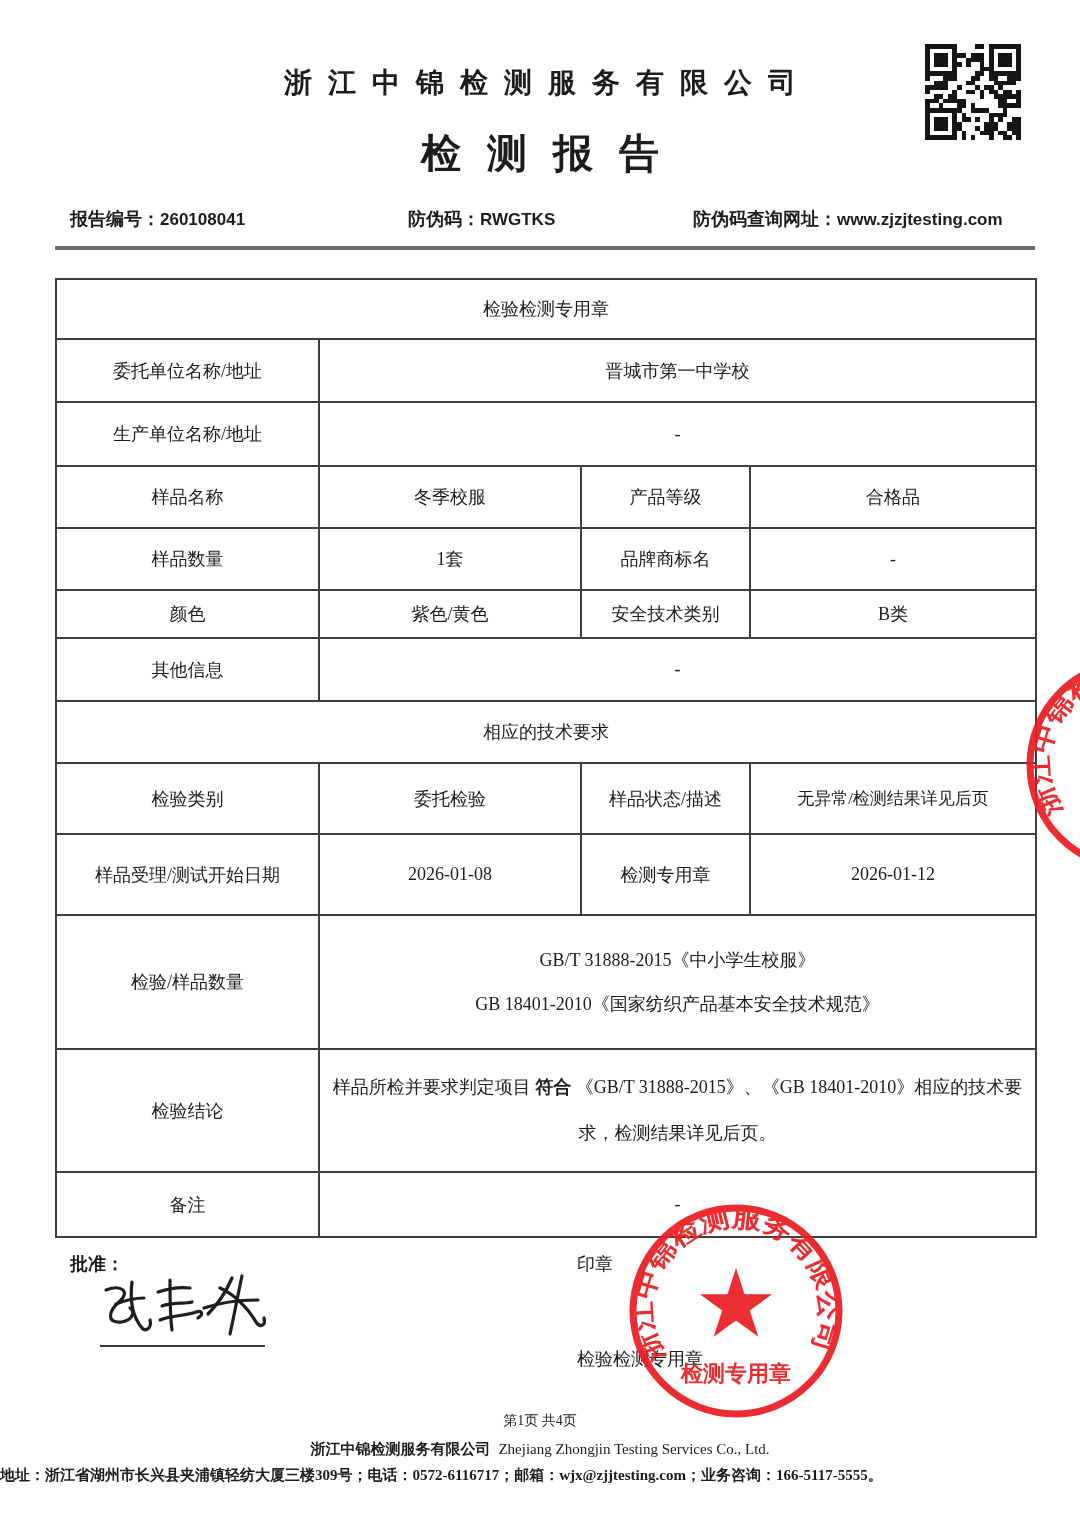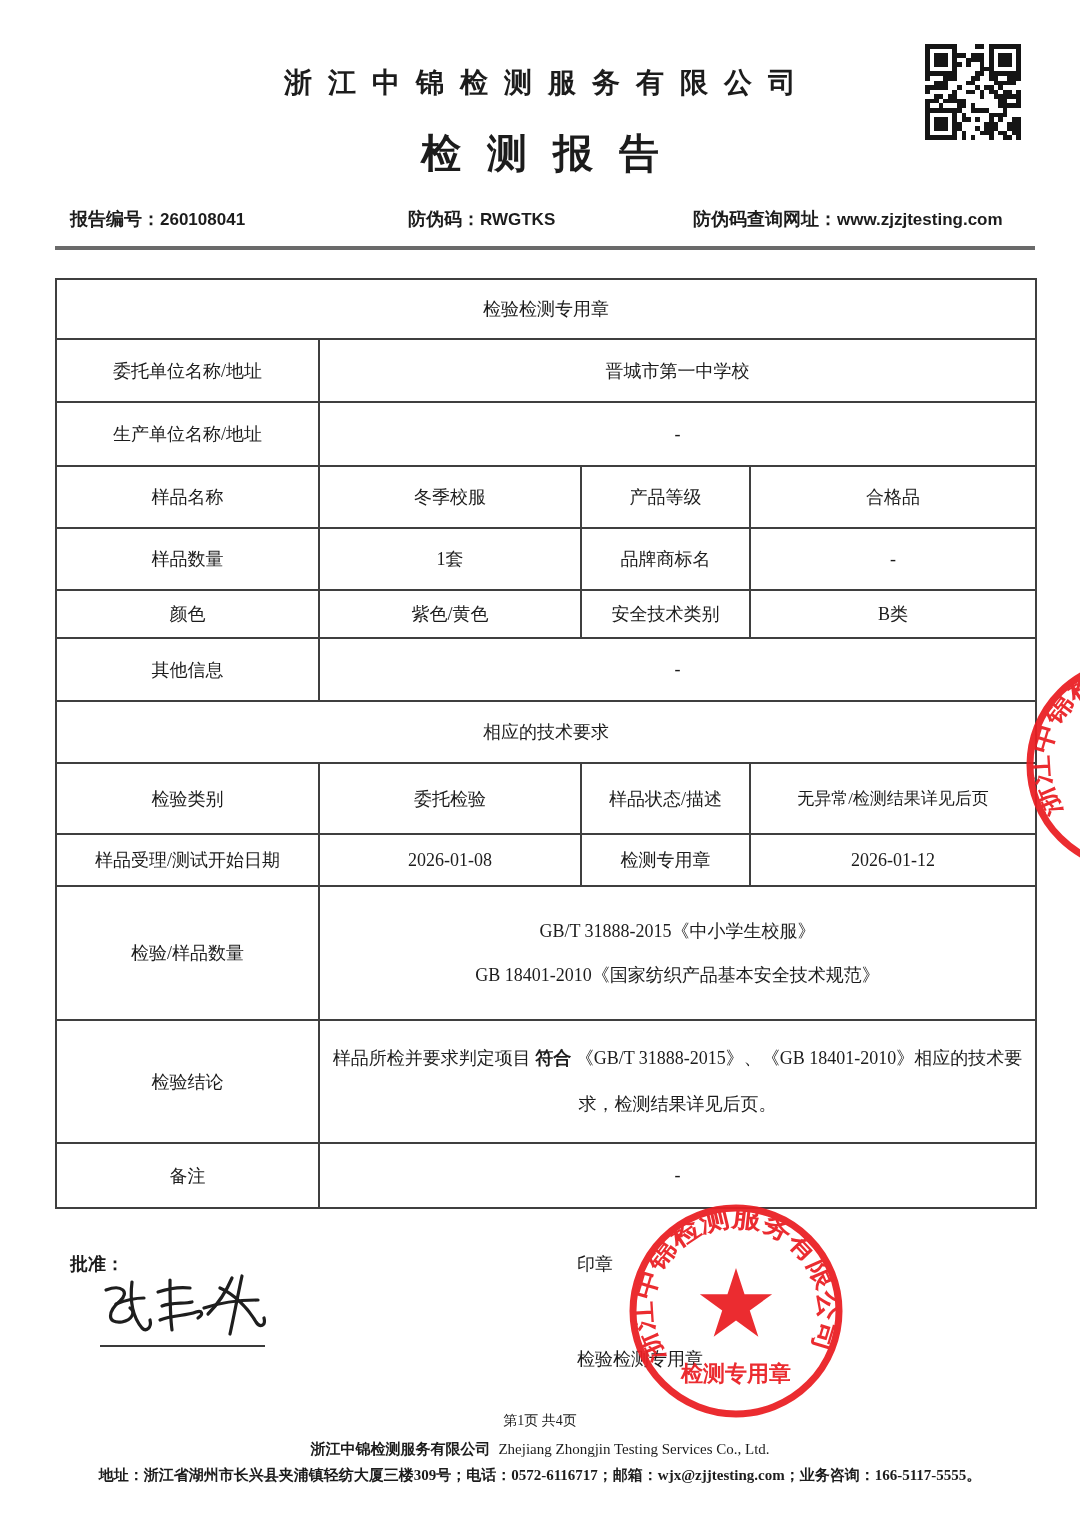--- a/index.html
+++ b/index.html
@@ -65,21 +65,21 @@
   .sign-underline{top:1345px;left:100px;width:165px;height:2px;background:#3a3a3a;}
 
   
   .stamp-main{top:1199px;left:624px;opacity:.94;z-index:5;}
   .stamp-edge{top:653px;left:1021px;opacity:.94;z-index:5;}
 
   
   .page-info{top:1412px;left:0;width:100%;text-align:center;font-size:14px;}
   .footer-company{top:1440px;left:0;width:100%;text-align:center;font-size:15px;}
   .footer-company .cn{font-weight:bold;margin-right:8px;}
-  .footer-contact{top:1466px;left:0;width:100%;text-align:center;font-size:15px;font-weight:600;}
+  .footer-contact{top:1466px;left:0;width:100%;font-size:15px;font-weight:600;}
 </style>
 </head>
 <body>
 
 <div class="page">
 
   <div class="abs company-name">浙江中锦检测服务有限公司</div>
   <div class="abs report-title">检测报告</div>
   <div class="abs qr">
       <div style="grid-row:1;grid-column:1"></div>
@@ -375,21 +375,21 @@
     </tr>
     <tr style="height:62px">
       <td colspan="4">相应的技术要求</td>
     </tr>
     <tr style="height:71px">
       <td>检验类别</td>
       <td>委托检验</td>
       <td>样品状态/描述</td>
       <td style="font-size:17px">无异常/检测结果详见后页</td>
     </tr>
-    <tr style="height:52px">
+    <tr style="height:81px">
       <td style="padding:0">样品受理/测试开始日期</td>
       <td>2026-01-08</td>
       <td>检测专用章</td>
       <td>2026-01-12</td>
     </tr>
     <tr style="height:134px">
       <td>检验/样品数量</td>
       <td colspan="3" class="basis-cell">
         <div class="basis-line">GB/T 31888-2015《中小学生校服》</div>
         <div class="basis-line">GB 18401-2010《国家纺织产品基本安全技术规范》</div>

